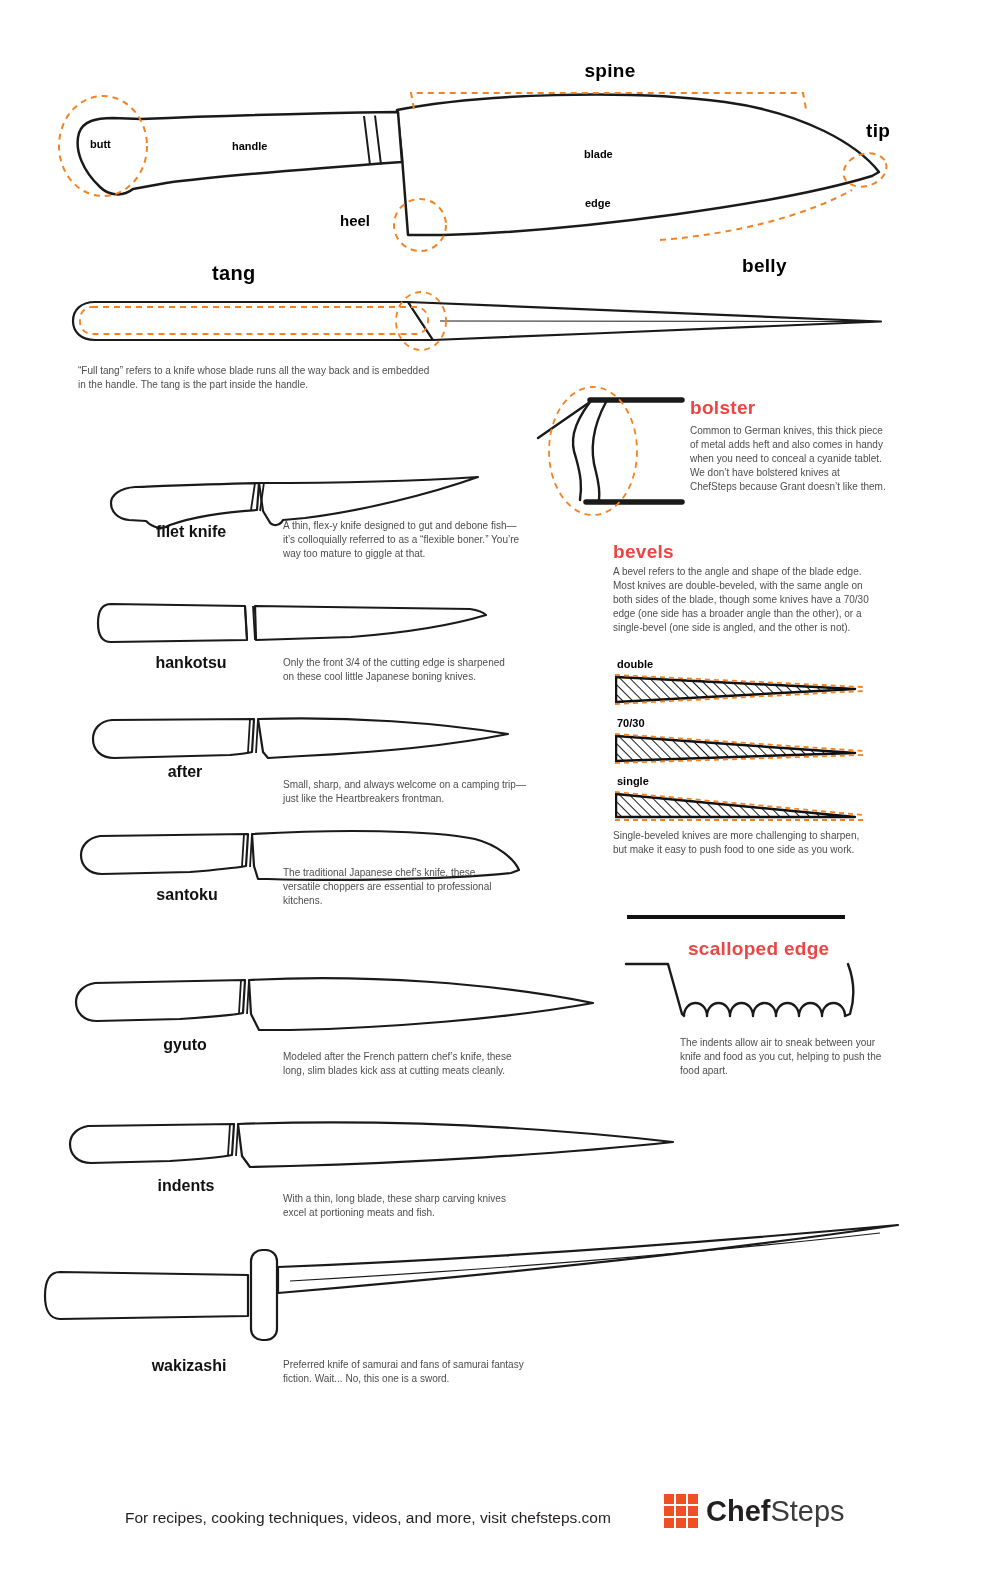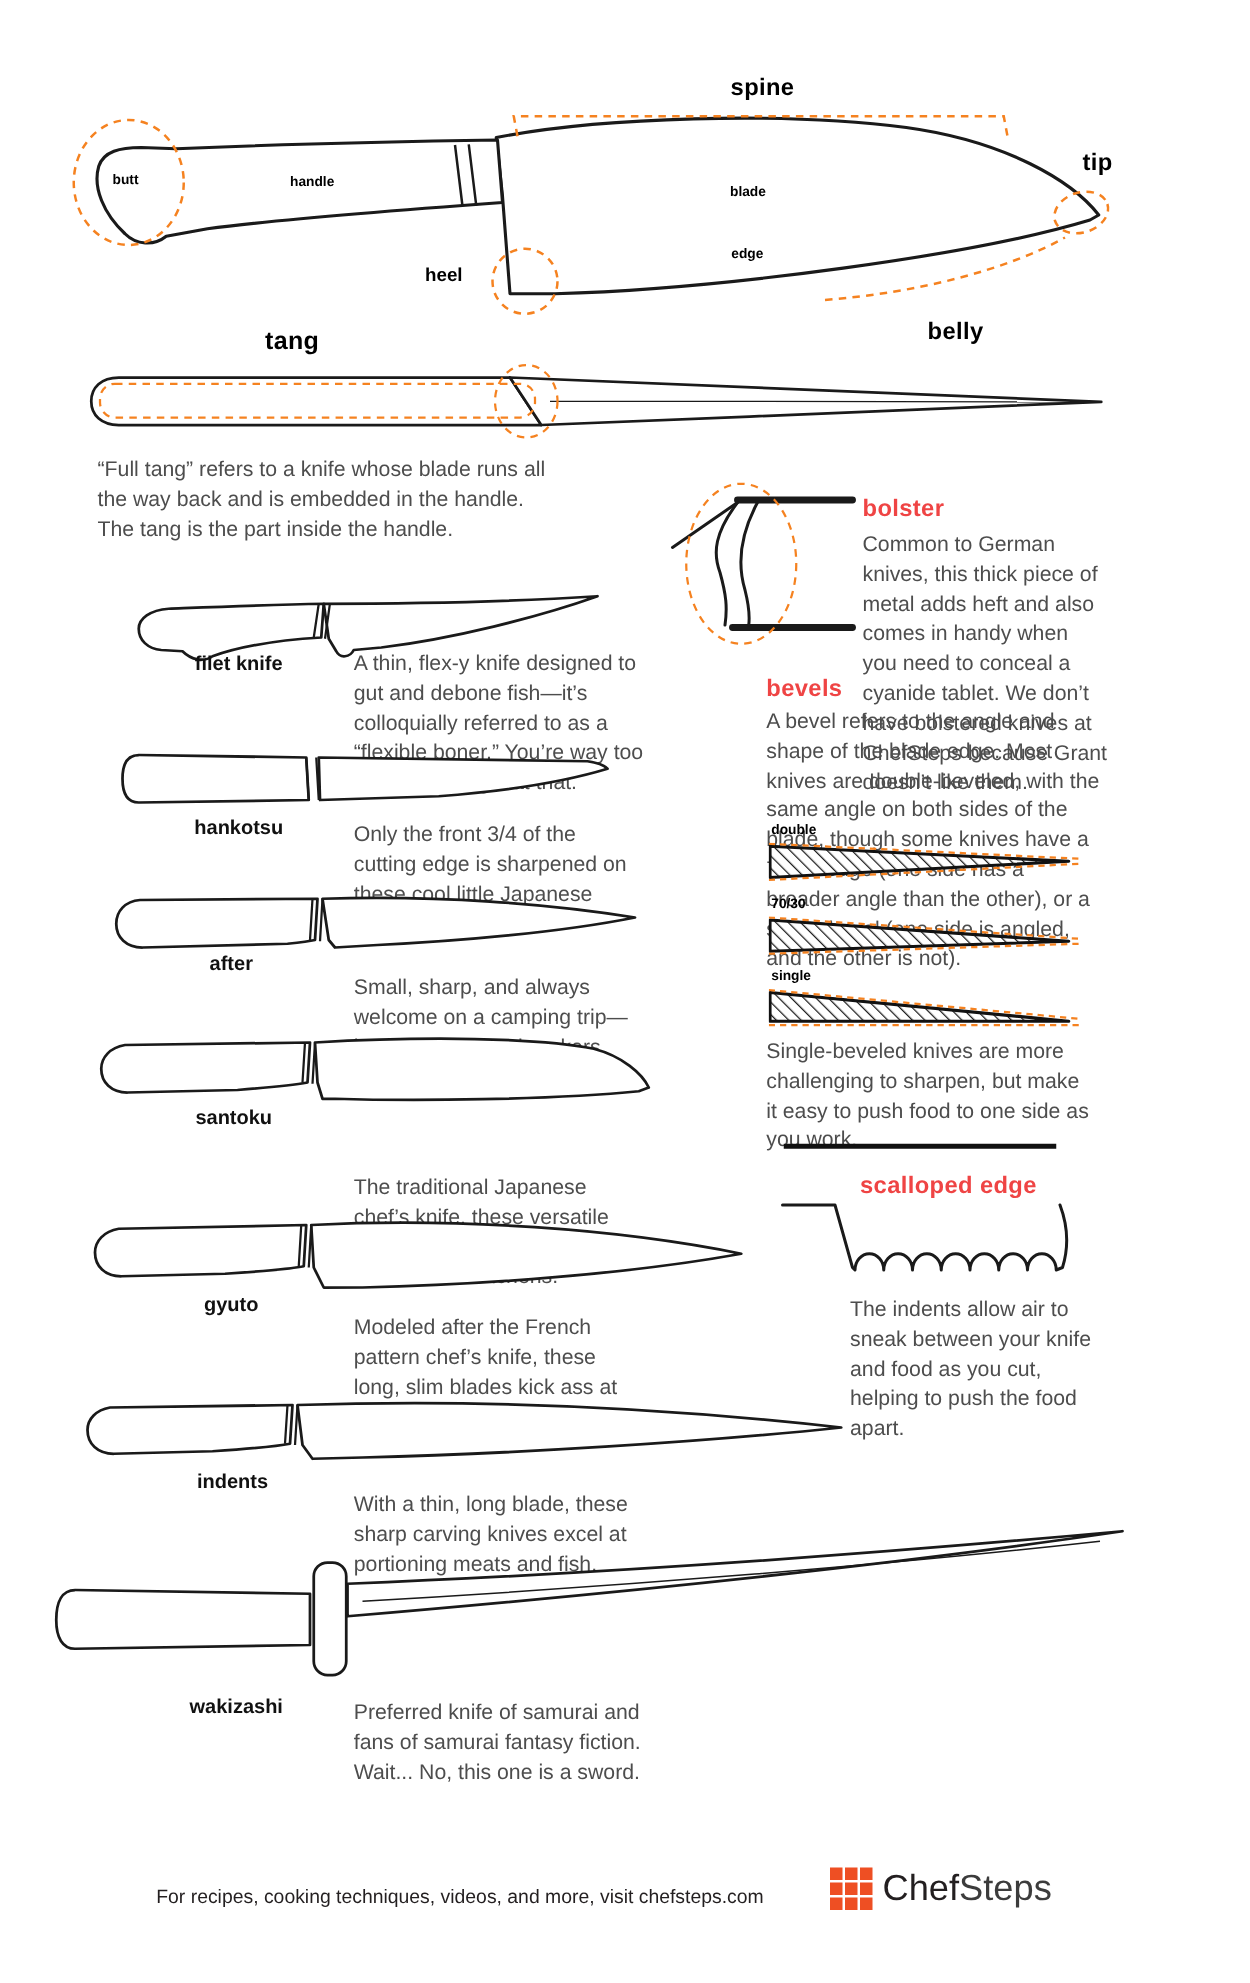--- a/index.html
+++ b/index.html
@@ -4,28 +4,28 @@
 <style>
   html,body{margin:0;padding:0;background:#fff;}
   .page{position:relative;width:1000px;height:1586px;background:#ffffff;font-family:"Liberation Sans",sans-serif;overflow:hidden;margin-top:32px;}
   .abs{position:absolute;}
   .lbl{position:absolute;font-weight:bold;color:#000;}
   .lbl.sm{font-size:11px;}
   .lbl.md{font-size:15px;}
   .lbl.lg{font-size:19px;letter-spacing:.3px;}
   .lbl.xl{font-size:20px;letter-spacing:.3px;}
   .heading{position:absolute;font-weight:bold;color:#ef4444;font-size:19px;letter-spacing:.3px;}
-  .body-text{position:absolute;font-size:17px;line-height:1.4;color:#4d4d4d;}
+  .body-text{position:absolute;font-size:10px;line-height:1.4;color:#4d4d4d;}
   .kname{position:absolute;font-size:16px;font-weight:bold;color:#111;text-align:center;}
   .divider{position:absolute;background:#111;}
   .footer-text{position:absolute;font-size:15.5px;color:#231f20;}
   .logo-grid{position:absolute;display:grid;grid-template-columns:repeat(3,1fr);grid-template-rows:repeat(3,1fr);gap:2px;width:34px;height:34px;}
   .logo-grid span{background:#ee4f23;display:block;}
   .logo-text{position:absolute;font-size:29px;color:#231f20;}
-  .logo-text .lt-bold{font-weight:normal;}
+  .logo-text .lt-bold{font-weight:bold;}
   .logo-text .lt-reg{font-weight:400;color:#3c3c3c;}
   svg{display:block;}
 </style>
 </head>
 <body>
 
 <div class="page">
 
   <svg width="0" height="0" class="abs" aria-hidden="true">
     <defs>
@@ -146,21 +146,21 @@
   </svg>
   <div class="kname" style="left:124px;top:731px;width:122px">after</div>
   <div class="body-text" style="left:283px;top:746px;width:245px">Small, sharp, and always welcome on a camping trip—just like the Heartbreakers frontman.</div>
 
   <svg class="abs" style="left:70px;top:790px" width="465" height="70" viewBox="0 0 465 70">
     <path d="M 30 14 C 18 16, 11 24, 11 33 C 11 44, 19 52, 32 52 L 120 50 C 145 48, 165 46, 176 44 L 178 12 Z" fill="#fff" stroke="#1a1a1a" stroke-width="2.2" stroke-linejoin="round"></path>
     <path d="M 182 12 C 270 7, 360 8, 405 17 C 428 23, 444 37, 449 48 L 441 51 C 370 58, 260 59, 198 57 L 188 57 L 184 44 Z" fill="#fff" stroke="#1a1a1a" stroke-width="2.2" stroke-linejoin="round"></path>
     <path d="M 174 12 L 172 44 M 182 12 L 180 45" fill="none" stroke="#1a1a1a" stroke-width="1.8"></path>
   </svg>
   <div class="kname" style="left:126px;top:854px;width:122px">santoku</div>
-  <div class="body-text" style="left:283px;top:906px;width:220px">The traditional Japanese chef’s knife, these versatile choppers are essential to professional kitchens.</div>
+  <div class="body-text" style="left:283px;top:834px;width:220px">The traditional Japanese chef’s knife, these versatile choppers are essential to professional kitchens.</div>
 
   <svg class="abs" style="left:65px;top:935px" width="545" height="72" viewBox="0 0 545 72">
     <path d="M 30 16 C 18 18, 11 26, 11 35 C 11 46, 19 54, 32 54 L 115 52 C 145 50, 168 48, 178 46 L 180 13 Z" fill="#fff" stroke="#1a1a1a" stroke-width="2.2" stroke-linejoin="round"></path>
     <path d="M 184 13 C 300 7, 430 16, 528 36 C 440 52, 320 61, 225 63 L 194 63 L 186 47 Z" fill="#fff" stroke="#1a1a1a" stroke-width="2.2" stroke-linejoin="round"></path>
     <path d="M 176 13 L 174 46 M 184 13 L 182 47" fill="none" stroke="#1a1a1a" stroke-width="1.8"></path>
   </svg>
   <div class="kname" style="left:124px;top:1004px;width:122px">gyuto</div>
   <div class="body-text" style="left:283px;top:1018px;width:235px">Modeled after the French pattern chef’s knife, these long, slim blades kick ass at cutting meats cleanly.</div>
 
   <svg class="abs" style="left:60px;top:1080px" width="630" height="68" viewBox="0 0 630 68">

